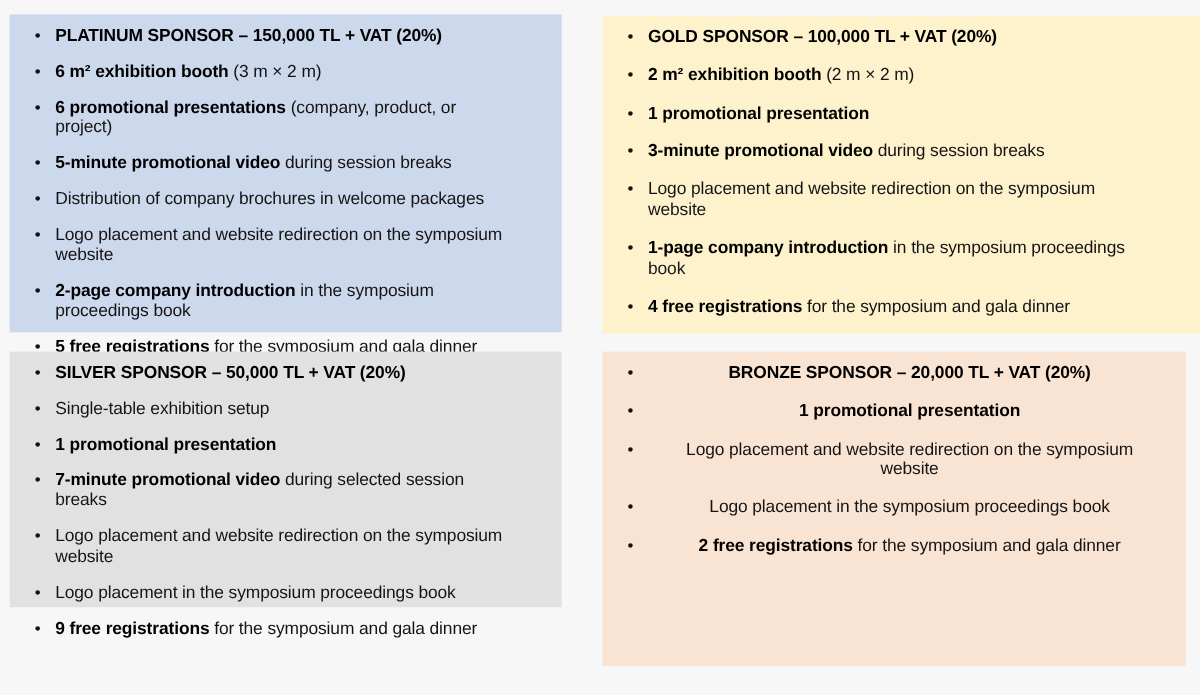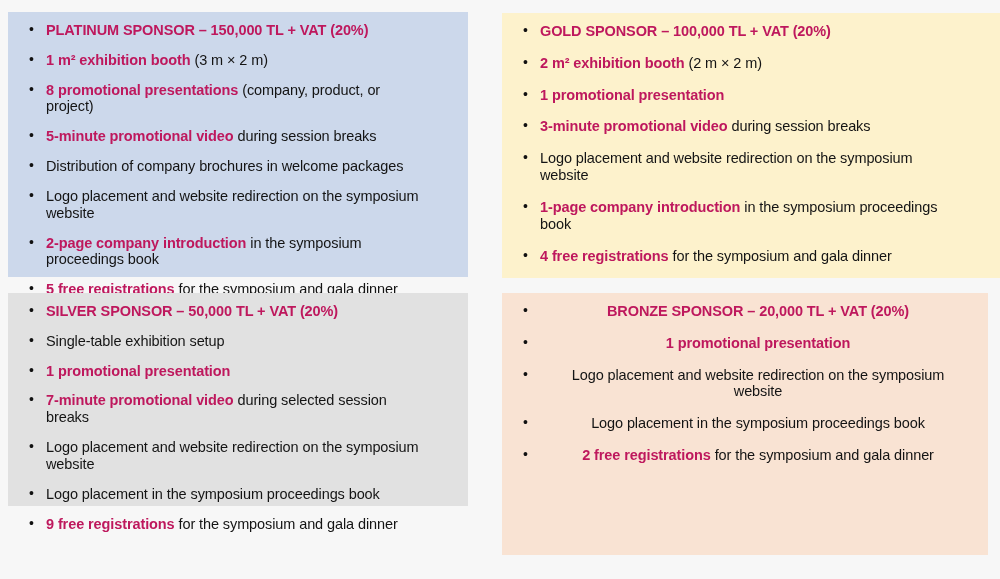--- a/index.html
+++ b/index.html
@@ -8,32 +8,32 @@
   .card{position:absolute;box-sizing:border-box;padding:10px 12px 8px 14px;}
   .platinum{left:8px;top:12px;width:460px;height:265px;}
   .gold{left:502px;top:13px;width:510px;height:265px;}
   .silver{left:8px;top:293px;width:460px;height:213px;}
   .bronze{left:502px;top:293px;width:486px;height:262px;}
   ul.benefits{list-style:none;margin:0;padding:0;font-size:14.5px;line-height:1.16;letter-spacing:-0.1px;}
   li.item{position:relative;padding-left:24px;margin-bottom:13px;white-space:pre-wrap;}
   .gold li.item,.bronze li.item{margin-bottom:15px;}
   li.item:last-child{margin-bottom:0;}
   li.item::before{content:"\2022";position:absolute;left:7px;top:-1px;font-size:14px;color:#111;}
-  .b{font-weight:bold;color:#be185d;}
+  .b{font-weight:bold;color:#000000;}
 </style>
 </head>
 <body>
 
 <div class="canvas">
 
   <section class="card platinum" style="background: rgb(204, 216, 235);">
     <ul class="benefits">
       <li class="item"><span class="b">PLATINUM SPONSOR – 150,000 TL + VAT (20%)</span><span class="r"></span></li>
-      <li class="item"><span class="b">1 m² exhibition booth</span><span class="r"> (3 m × 2 m)</span></li>
-      <li class="item"><span class="b">8 promotional presentations</span><span class="r"> (company, product, or
+      <li class="item"><span class="b">6 m² exhibition booth</span><span class="r"> (3 m × 2 m)</span></li>
+      <li class="item"><span class="b">6 promotional presentations</span><span class="r"> (company, product, or
 project)</span></li>
       <li class="item"><span class="b">5-minute promotional video</span><span class="r"> during session breaks</span></li>
       <li class="item"><span class="b"></span><span class="r">Distribution of company brochures in welcome packages</span></li>
       <li class="item"><span class="b"></span><span class="r">Logo placement and website redirection on the symposium
 website</span></li>
       <li class="item"><span class="b">2-page company introduction</span><span class="r"> in the symposium
 proceedings book</span></li>
       <li class="item"><span class="b">5 free registrations</span><span class="r"> for the symposium and gala dinner</span></li>
     </ul>
   </section>

